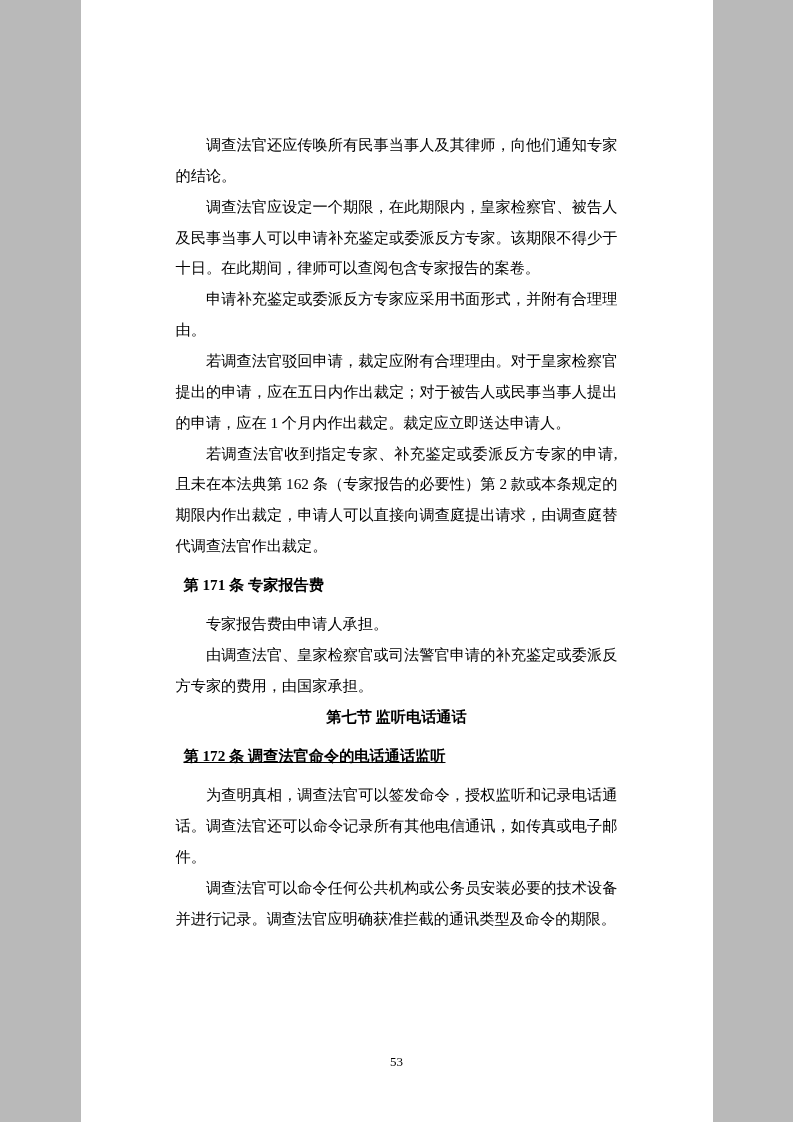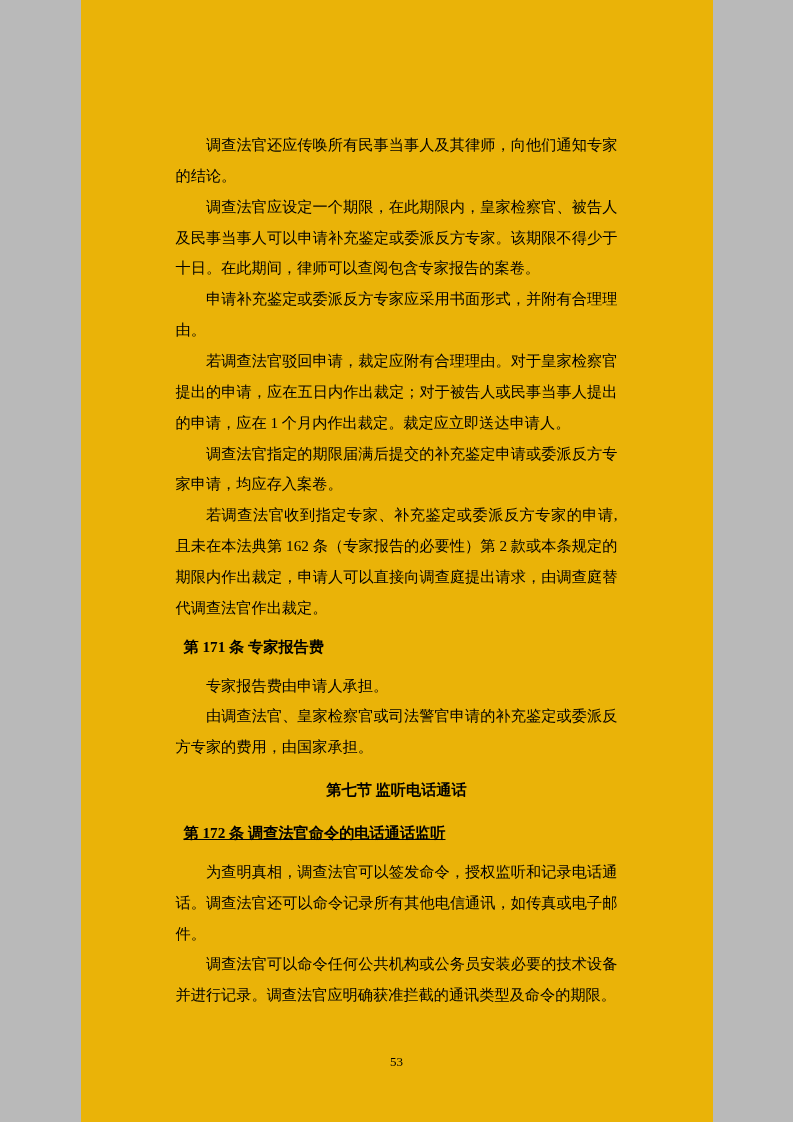--- a/index.html
+++ b/index.html
@@ -6,21 +6,21 @@
     margin: 0;
     padding: 0;
     background: #b9b9b9;
   }
   body {
     font-family: "Liberation Serif", "DejaVu Serif", serif;
   }
   .page {
     width: 632px;
     height: 1122px;
-    background: #eab308;
+    background: #ffffff;
     margin: 0 auto;
     position: relative;
     box-sizing: border-box;
     padding: 130px 95px 40px 95px;
     overflow: hidden;
   }
   .body-text {
     font-size: 15.2px;
     line-height: 2.03;
     color: #000000;
@@ -32,21 +32,21 @@
     text-indent: 2em;
   }
   h2.heading {
     margin: 8px;
     font-size: 15.2px;
     font-weight: bold;
     line-height: 2.03;
     text-indent: 0;
   }
   h2.heading-center {
-    margin: 12px;
+    margin: 1px;
     font-size: 15.2px;
     font-weight: bold;
     line-height: 2.03;
     text-align: center;
   }
   .gap-before {
     margin-top: 26px;
   }
   .gap-small {
     margin-top: 12px;
@@ -69,21 +69,20 @@
 </head>
 <body>
 
 <div class="page">
   <div class="body-text">
 
     <p class="para">调查法官还应传唤所有民事当事人及其律师，向他们通知专家的结论。</p>
     <p class="para">调查法官应设定一个期限，在此期限内，皇家检察官、被告人及民事当事人可以申请补充鉴定或委派反方专家。该期限不得少于十日。在此期间，律师可以查阅包含专家报告的案卷。</p>
     <p class="para">申请补充鉴定或委派反方专家应采用书面形式，并附有合理理由。</p>
     <p class="para">若调查法官驳回申请，裁定应附有合理理由。对于皇家检察官提出的申请，应在五日内作出裁定；对于被告人或民事当事人提出的申请，应在 1 个月内作出裁定。裁定应立即送达申请人。</p>
-    <p class="para">调查法官指定的期限届满后提交的补充鉴定申请或委派反方专家申请，均应存入案卷。</p>
     <p class="para">若调查法官收到指定专家、补充鉴定或委派反方专家的申请, 且未在本法典第 162 条（专家报告的必要性）第 2 款或本条规定的期限内作出裁定，申请人可以直接向调查庭提出请求，由调查庭替代调查法官作出裁定。</p>
 
     <h2 class="heading gap-before">第 171 条 专家报告费</h2>
     <p class="para gap-small">专家报告费由申请人承担。</p>
     <p class="para">由调查法官、皇家检察官或司法警官申请的补充鉴定或委派反方专家的费用，由国家承担。</p>
 
     <h2 class="heading-center gap-before">第七节 监听电话通话</h2>
 
     <h2 class="heading gap-mid">第 172 条 调查法官命令的电话通话监听</h2>
     <p class="para gap-small">为查明真相，调查法官可以签发命令，授权监听和记录电话通话。调查法官还可以命令记录所有其他电信通讯，如传真或电子邮件。</p>

